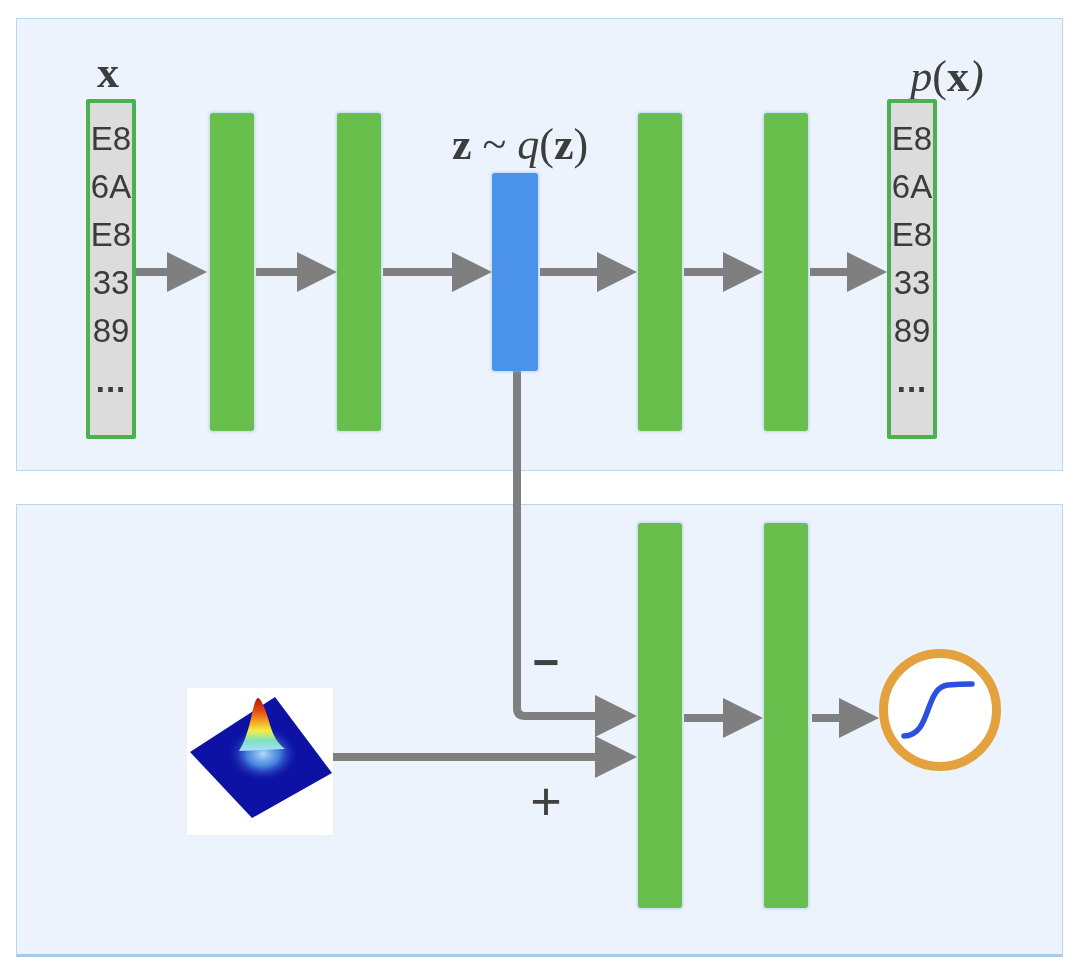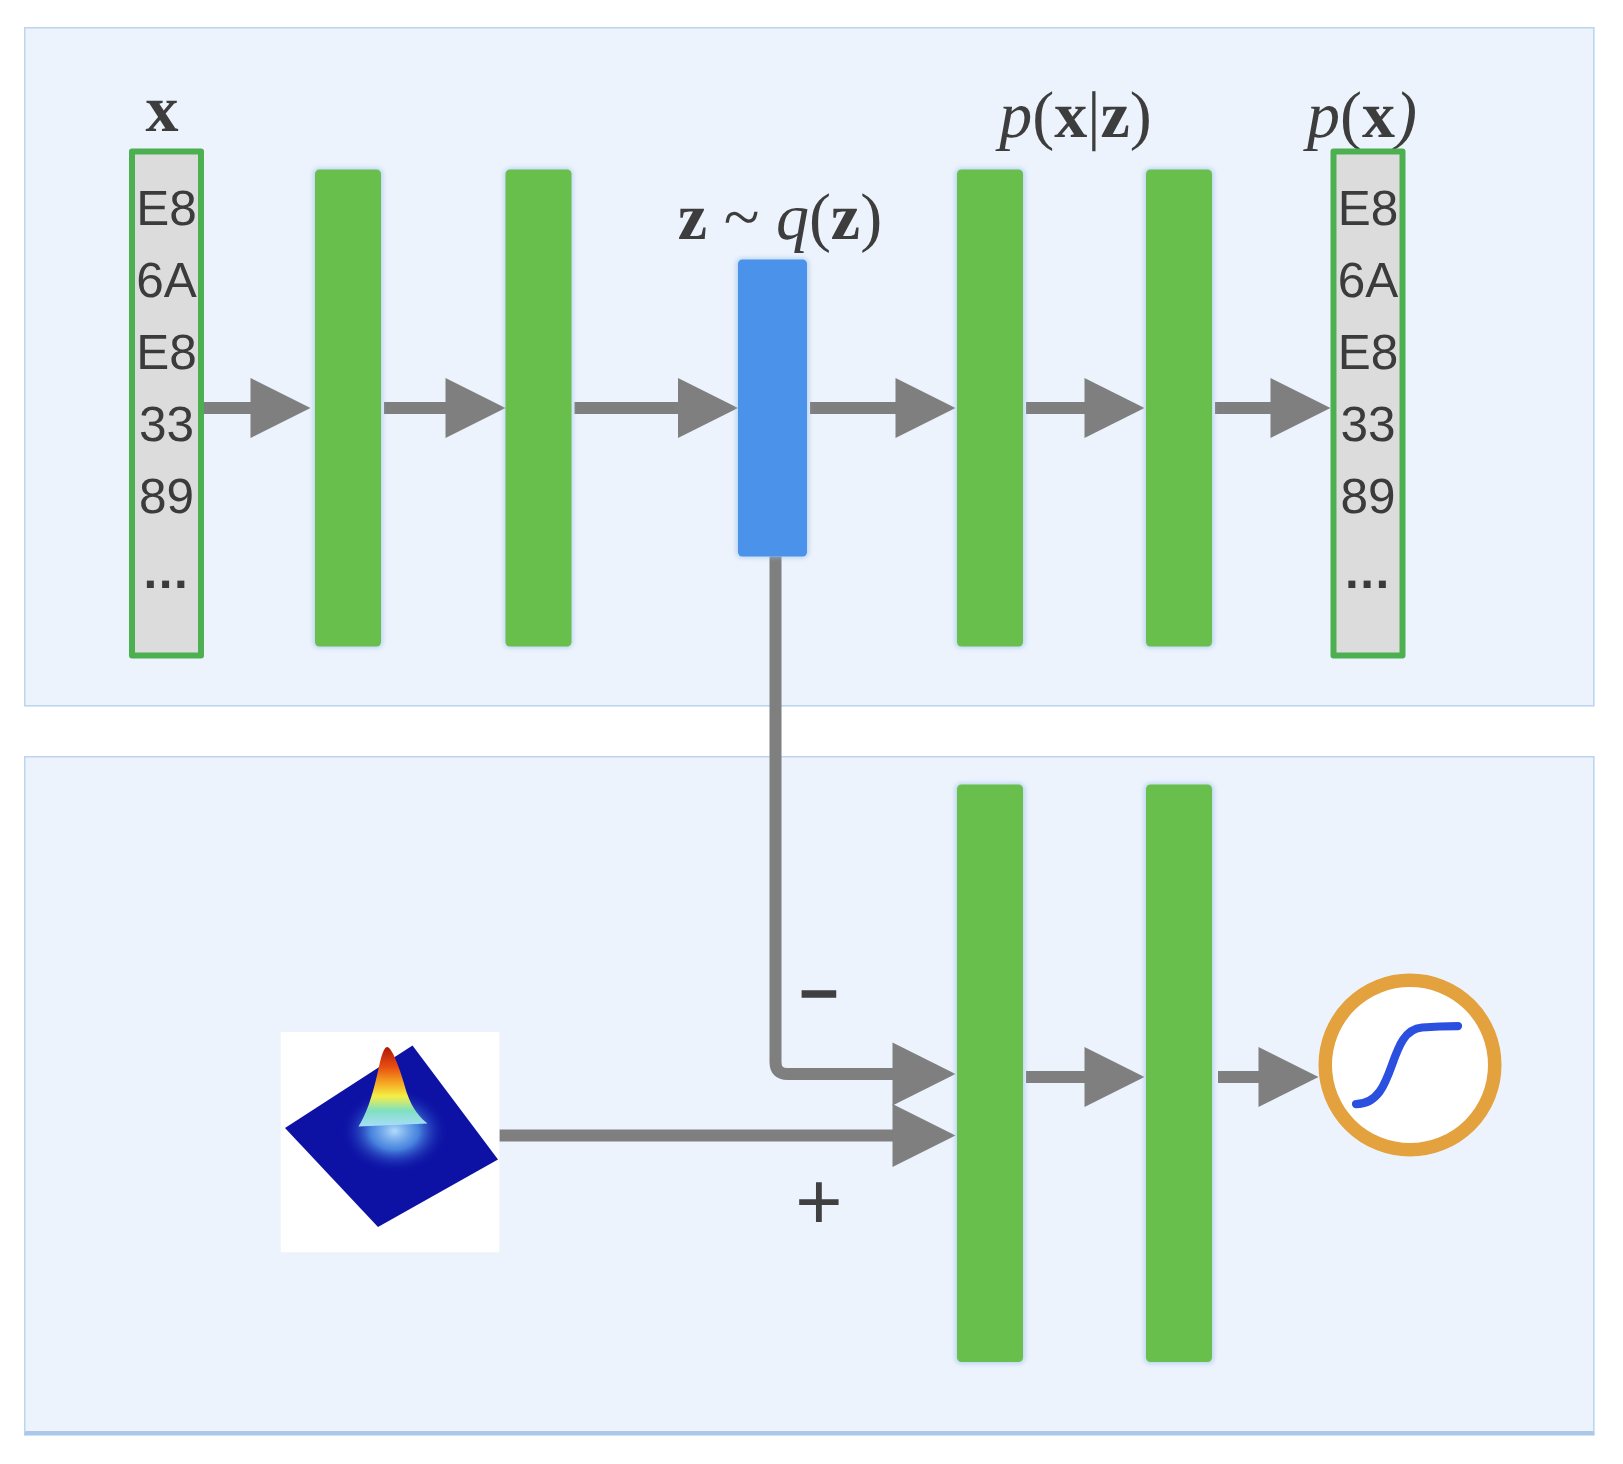--- a/index.html
+++ b/index.html
@@ -140,26 +140,25 @@
     <span class="vector-value vector-dots">...</span>
   </div>
 
 
   <div class="layer-bar top-row" style="left:210px;"></div>
   <div class="layer-bar top-row" style="left:337px;"></div>
 
   <div class="math-label" style="left:520px;top:145px;"><span class="mp-b">z</span><span class="mp-r"> ~ </span><span class="mp-i">q</span><span class="mp-r">(</span><span class="mp-b">z</span><span class="mp-r">)</span></div>
   <div id="latent-bar"></div>
 
-  <div class="math-label" style="left:717px;top:77px;"><span class="mp-i">p</span><span class="mp-r">(</span><span class="mp-b">x</span><span class="mp-r">|</span><span class="mp-b">z</span><span class="mp-r">)</span></div>
 
   <div class="layer-bar top-row" style="left:638px;"></div>
   <div class="layer-bar top-row" style="left:764px;"></div>
 
-  <div class="math-label" style="left:908px;top:77px;text-align:right;"><span class="mp-i">p</span><span class="mp-r">(</span><span class="mp-b">x</span><span class="mp-i">)</span></div>
+  <div class="math-label" style="left:947px;top:77px;text-align:right;"><span class="mp-i">p</span><span class="mp-r">(</span><span class="mp-b">x</span><span class="mp-i">)</span></div>
 
   <div class="vector" id="output-vector">
     <span class="vector-value">E8</span>
     <span class="vector-value">6A</span>
     <span class="vector-value">E8</span>
     <span class="vector-value">33</span>
     <span class="vector-value">89</span>
     <span class="vector-value vector-dots">...</span>
   </div>
 

